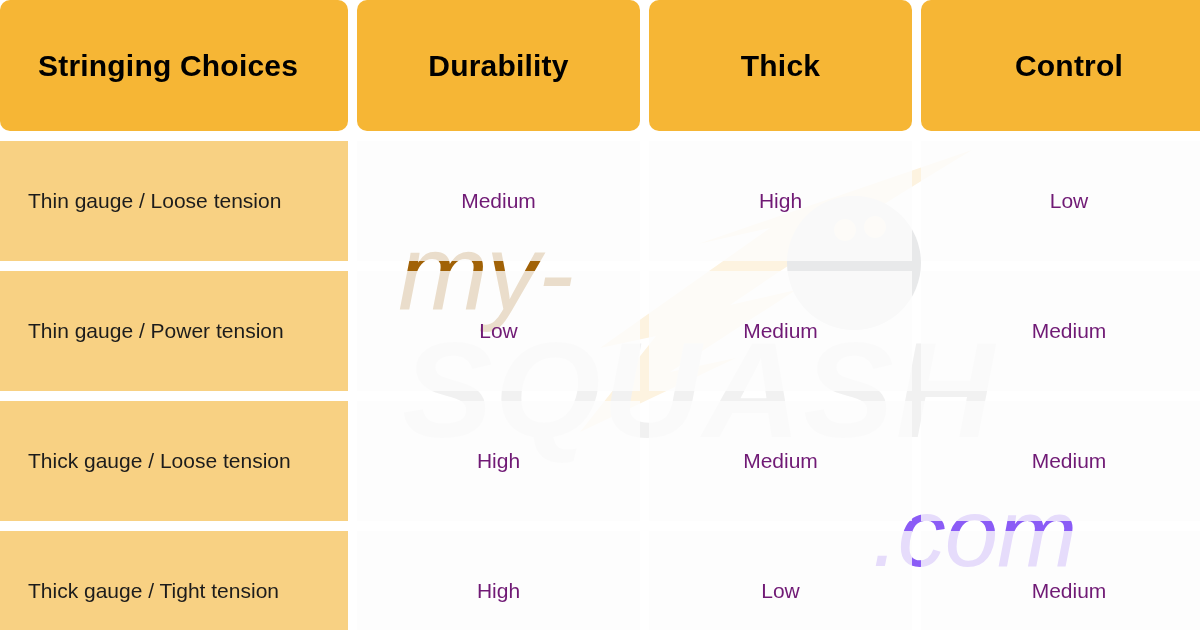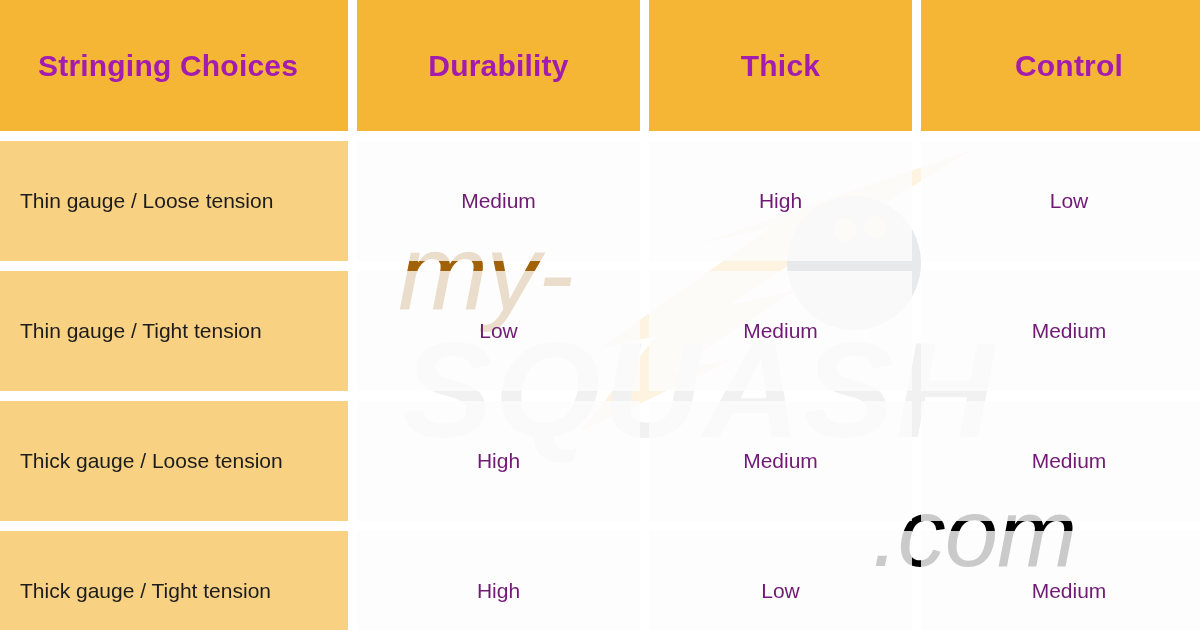--- a/index.html
+++ b/index.html
@@ -82,21 +82,21 @@
   .wm-com {
     position: absolute;
     left: 872px;
     top: 485px;
     font-family: "Liberation Sans", sans-serif;
     font-style: italic;
     font-weight: 400;
     font-size: 96px;
     line-height: 1;
     letter-spacing: -1px;
-    color: #000000;
+    color: #8b5cf6;
   }
 
   
   .grid {
     position: relative;
     z-index: 1;
     display: grid;
     grid-template-columns: 348px 283px 263px 296px;
     grid-template-rows: 131px 120px 120px 120px 120px;
     column-gap: 9px;
@@ -109,37 +109,38 @@
   .cell {
     display: flex;
     align-items: center;
     justify-content: center;
     box-sizing: border-box;
     padding: 0 10px;
   }
 
   .head {
     background: #f6b635;
-    color: #a21caf;
+    color: #000000;
     font-weight: 700;
     font-size: 30px;
     letter-spacing: 0.2px;
+    border-radius: 10px;
   }
   .head-first {
     justify-content: flex-start;
     padding-left: 38px;
   }
 
   .label-cell {
     background: #f8d183;
     color: #1c1c1c;
     font-weight: 400;
     font-size: 21px;
     justify-content: flex-start;
-    padding-left: 20px;
+    padding-left: 28px;
   }
 
   .value-cell {
     background: rgba(252,252,252,0.80);
     color: #701a75;
     font-weight: 400;
     font-size: 21px;
   }
 </style>
 </head>
@@ -164,21 +165,21 @@
     <div class="cell head head-first">Stringing Choices</div>
     <div class="cell head">Durability</div>
     <div class="cell head">Thick</div>
     <div class="cell head">Control</div>
 
     <div class="cell label-cell">Thin gauge / Loose tension</div>
     <div class="cell value-cell">Medium</div>
     <div class="cell value-cell">High</div>
     <div class="cell value-cell">Low</div>
 
-    <div class="cell label-cell">Thin gauge / Tight tension</div>
+    <div class="cell label-cell">Thin gauge / Power tension</div>
     <div class="cell value-cell">Low</div>
     <div class="cell value-cell">Medium</div>
     <div class="cell value-cell">Medium</div>
 
     <div class="cell label-cell">Thick gauge / Loose tension</div>
     <div class="cell value-cell">High</div>
     <div class="cell value-cell">Medium</div>
     <div class="cell value-cell">Medium</div>
 
     <div class="cell label-cell">Thick gauge / Tight tension</div>

